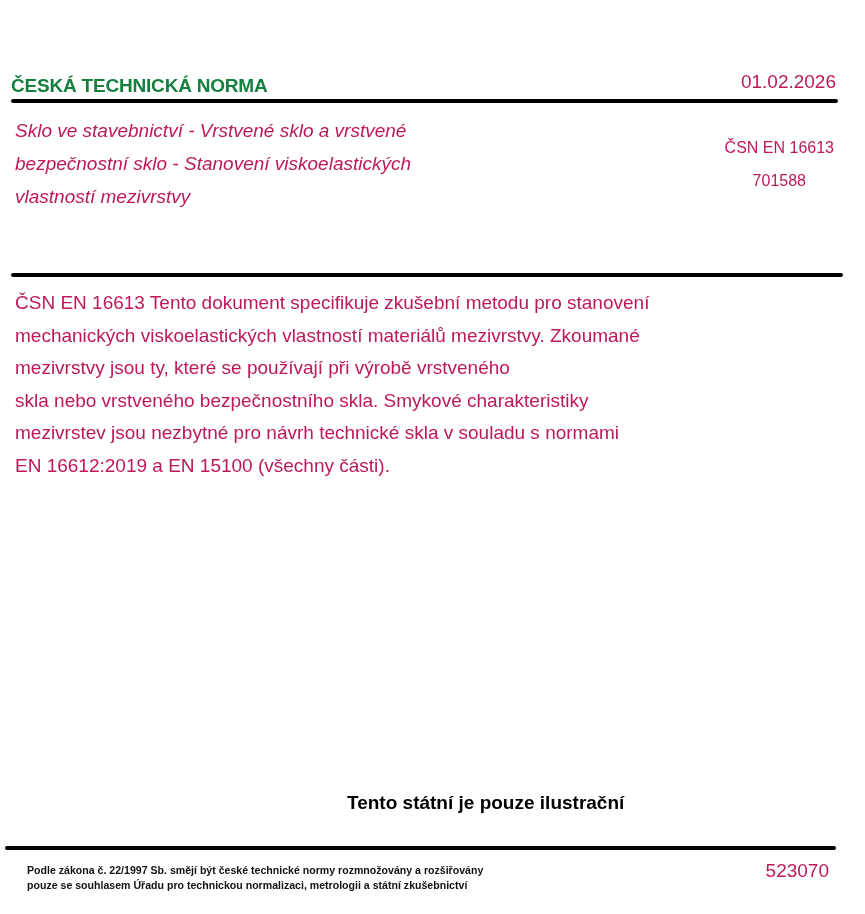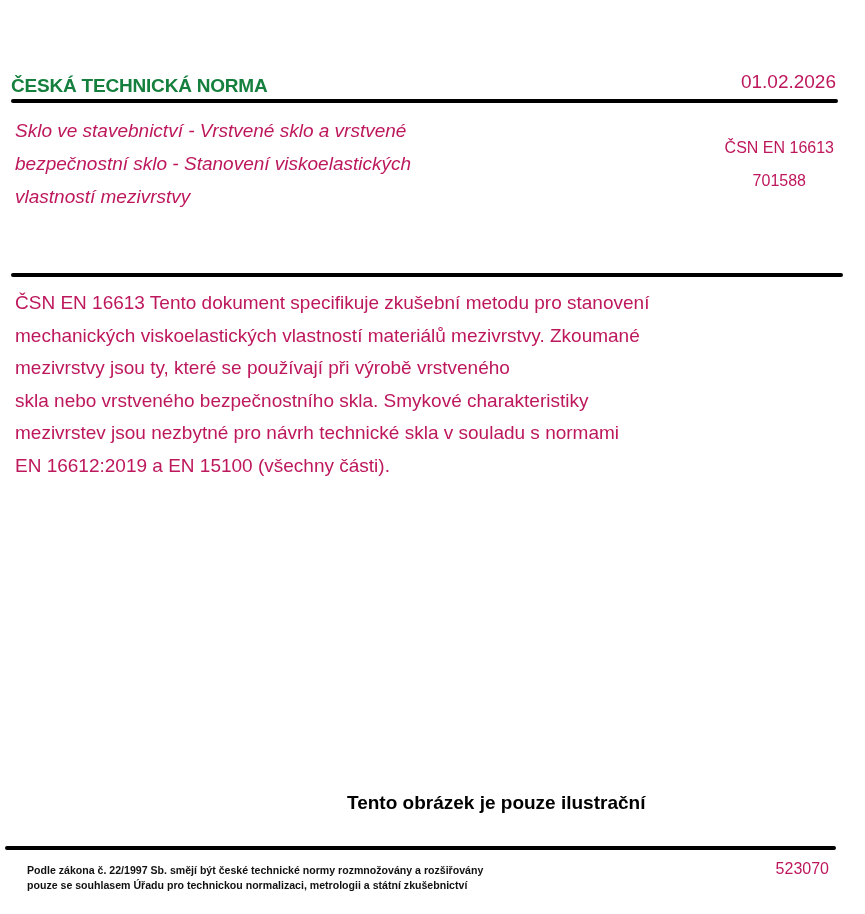--- a/index.html
+++ b/index.html
@@ -16,21 +16,21 @@
   .title-block { left: 15px; top: 114px; font-size: 19px; line-height: 33px; width: 470px; }
   .title-line { display: block; white-space: nowrap; font-style: italic; }
   .std-block { right: 31px; top: 114px; font-size: 16px; line-height: 33px; text-align: center; margin-top: 17px; }
   .std-line { display: block; white-space: nowrap; }
   .desc { left: 15px; top: 287px; font-size: 19px; line-height: 32.6px; width: 760px; }
   .desc-line { display: block; white-space: nowrap; }
   .illustrative { left: 347px; top: 792px; font-size: 19px; font-weight: bold; color: #000; white-space: nowrap; }
   .legal { left: 27px; top: 863px; font-size: 11.5px; font-weight: bold; color: #111; line-height: 15px;
            transform: scaleX(0.92); transform-origin: left top; }
   .legal-line { display: block; white-space: nowrap; }
-  .doc-code { right: 36px; top: 860px; font-size: 16px; }
+  .doc-code { right: 36px; top: 860px; font-size: 19px; }
 </style>
 </head>
 <body>
 
 <div class="abs header-title">ČESKÁ TECHNICKÁ NORMA</div>
 <div class="abs header-date blue">01.02.2026</div>
 
 <div class="abs rule rule1"></div>
 
 <div class="abs title-block blue">
@@ -48,21 +48,21 @@
 
 <div class="abs desc blue">
   <span class="desc-line">ČSN EN 16613 Tento dokument specifikuje zkušební metodu pro stanovení</span>
   <span class="desc-line">mechanických viskoelastických vlastností materiálů mezivrstvy. Zkoumané</span>
   <span class="desc-line">mezivrstvy jsou ty, které se používají při výrobě vrstveného</span>
   <span class="desc-line">skla nebo vrstveného bezpečnostního skla. Smykové charakteristiky</span>
   <span class="desc-line">mezivrstev jsou nezbytné pro návrh technické skla v souladu s normami</span>
   <span class="desc-line">EN 16612:2019 a EN 15100 (všechny části).</span>
 </div>
 
-<div class="abs illustrative">Tento obrázek je pouze ilustrační</div>
+<div class="abs illustrative">Tento státní je pouze ilustrační</div>
 
 <div class="abs rule rule3"></div>
 
 <div class="abs legal">
   <span class="legal-line">Podle zákona č. 22/1997 Sb. smějí být české technické normy rozmnožovány a rozšiřovány</span>
   <span class="legal-line">pouze se souhlasem Úřadu pro technickou normalizaci, metrologii a státní zkušebnictví</span>
 </div>
 
 <div class="abs doc-code blue">523070</div>
 

